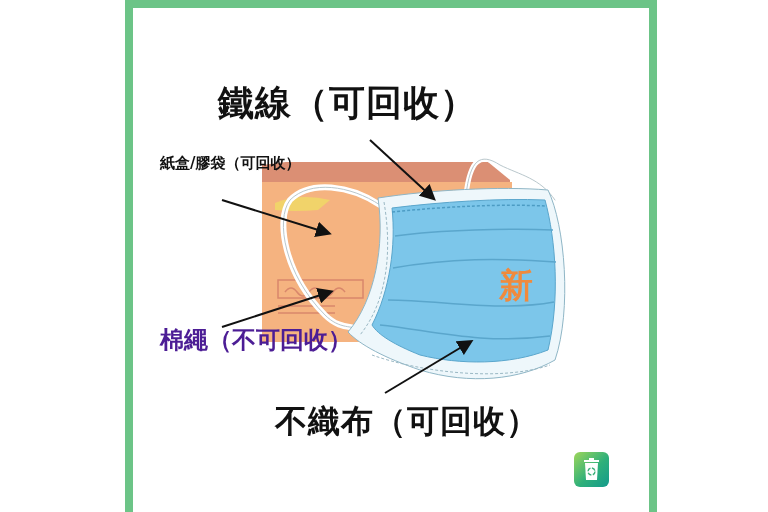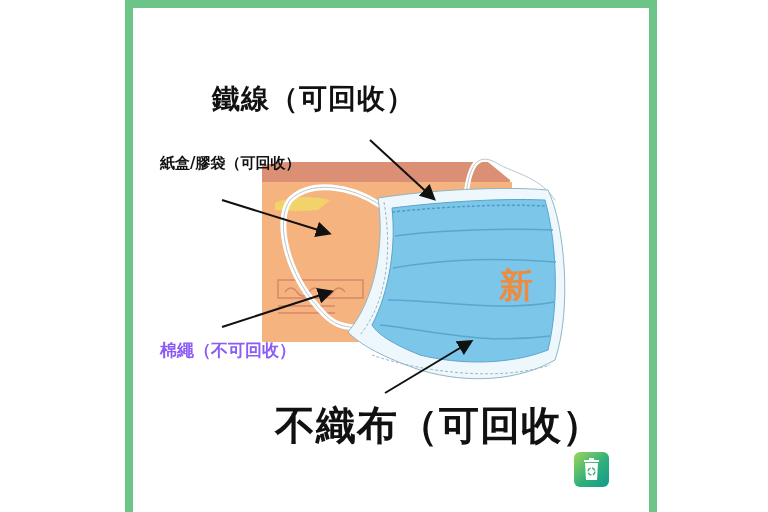--- a/index.html
+++ b/index.html
@@ -2,24 +2,24 @@
 <html><head>
 <meta charset="utf-8">
 <style>
   html, body { margin:0; padding:0; background:#ffffff; }
   body { width:768px; height:512px; position:relative; overflow:hidden;
          font-family:"DejaVu Sans", "Liberation Sans", sans-serif; }
   .frame { position:absolute; left:125px; top:0; width:516px; height:520px;
            border:8px solid #6cc487; border-bottom:none; box-sizing:content-box; }
   .illus { position:absolute; left:0; top:0; width:768px; height:512px; }
   .label { position:absolute; font-weight:bold; white-space:nowrap; color:#111; line-height:1; }
-  .lbl-wire { left:212px; top:85px; font-size:28px; letter-spacing:1px; }
+  .lbl-wire { left:218px; top:85px; font-size:36px; letter-spacing:1px; }
   .lbl-box  { left:160px; top:156px; font-size:15px; }
-  .lbl-rope { left:160px; top:342px; font-size:17px; color:#8b5cf6; }
-  .lbl-fabric { left:275px; top:405px; font-size:40px; letter-spacing:1px; }
+  .lbl-rope { left:160px; top:328px; font-size:24px; color:#4c1d95; }
+  .lbl-fabric { left:275px; top:405px; font-size:32px; letter-spacing:1px; }
   .lbl-new { left:499px; top:268px; font-size:34px; color:#f08a3c; }
   .recycle { position:absolute; left:574px; top:452px; width:35px; height:35px; border-radius:6px;
              background:linear-gradient(135deg,#9ed65a 0%,#2fb07a 55%,#139a8c 100%); }
 </style>
 </head>
 <body>
 
 <div class="frame"></div>
 
 <svg class="illus" viewBox="0 0 768 512" xmlns="http://www.w3.org/2000/svg">

